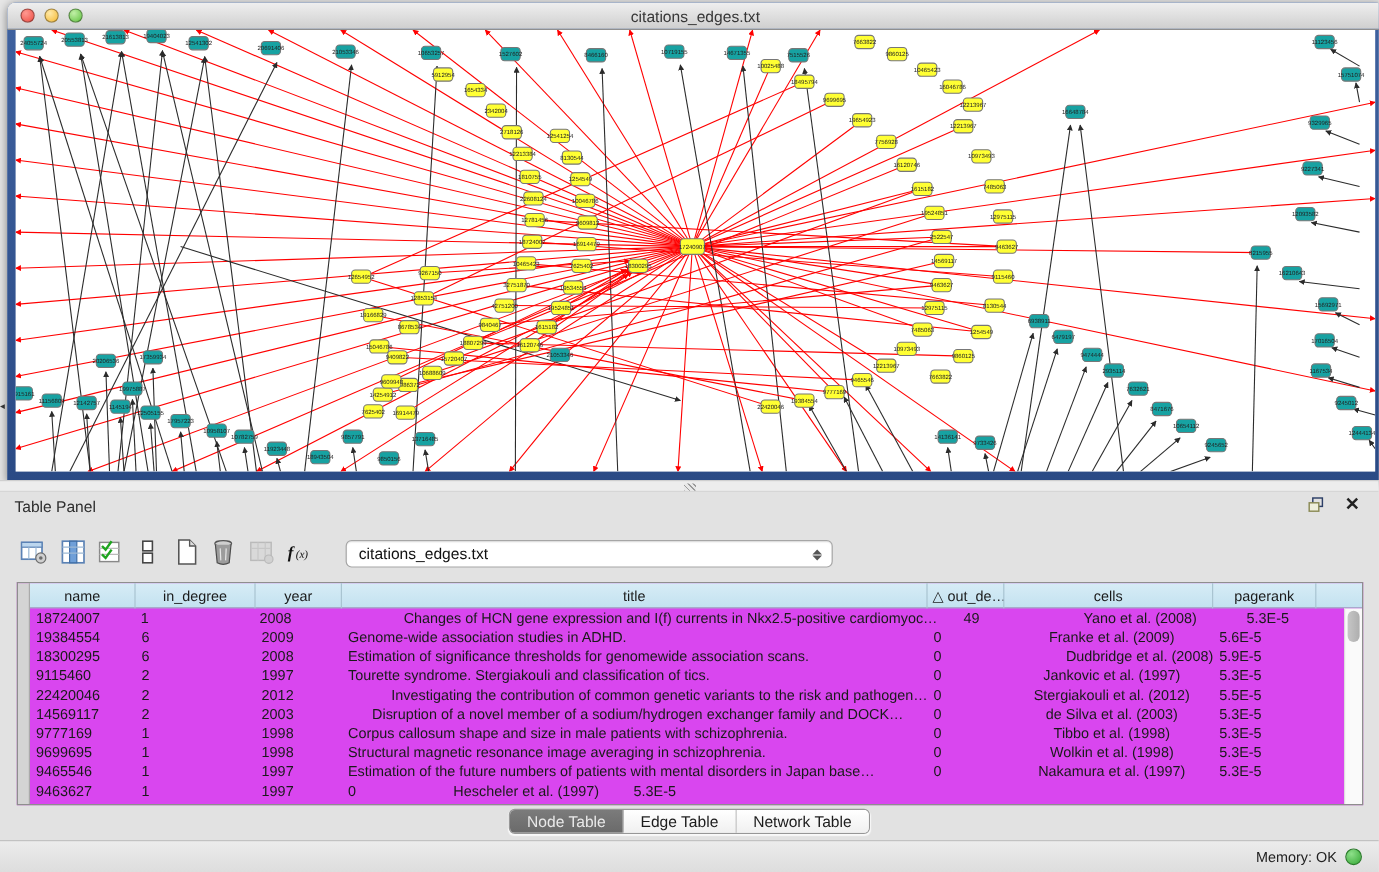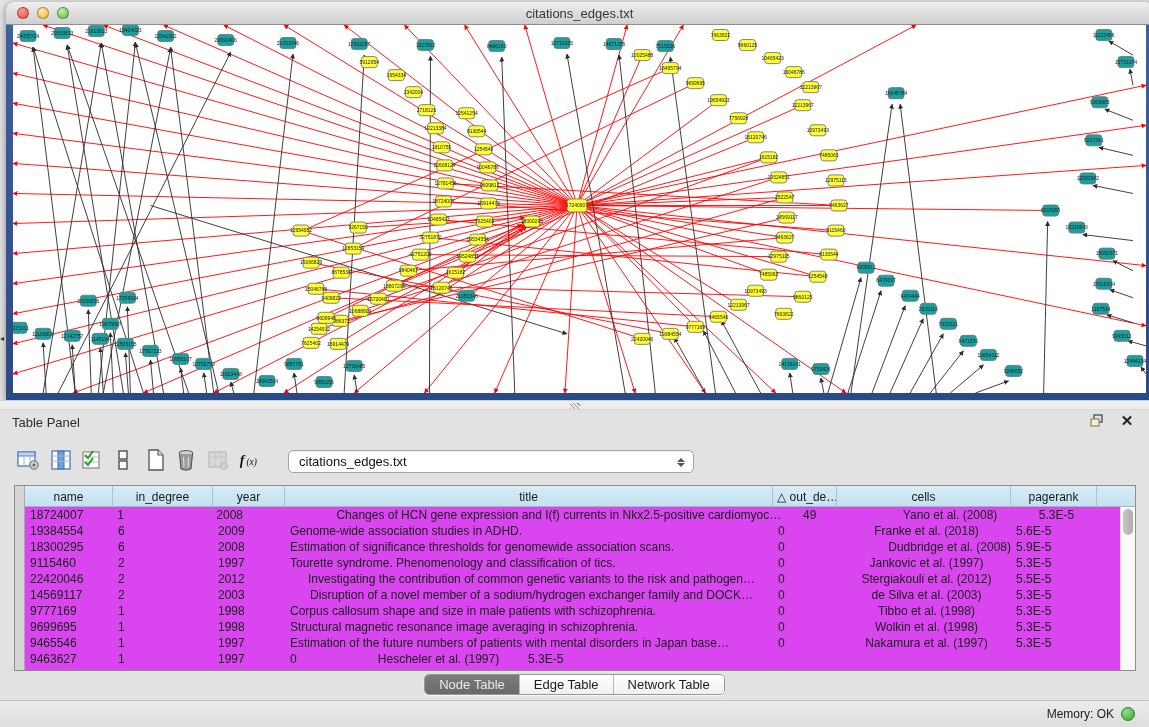--- a/index.html
+++ b/index.html
@@ -866,46 +866,46 @@
           <div class="td" style="width: 64px; text-align: left;">49</div>
           <div class="td" style="width: 174px; text-align: center;">Yano et al. (2008)</div>
           <div class="td" style="width: 86px; text-align: left;">5.3E-5</div>
         </div>
         <div class="tr">
           <div class="td" style="width: 88px; text-align: left;">19384554</div>
           <div class="td" style="width: 100px; text-align: left;">6</div>
           <div class="td" style="width: 72px; text-align: left;">2009</div>
           <div class="td" style="width: 488px; text-align: left;">Genome-wide association studies in ADHD.</div>
           <div class="td" style="width: 64px; text-align: left;">0</div>
-          <div class="td" style="width: 174px; text-align: center;">Franke et al. (2018)</div>
+          <div class="td" style="width: 174px; text-align: center;">Franke et al. (2009)</div>
           <div class="td" style="width: 86px; text-align: left;">5.6E-5</div>
         </div>
         <div class="tr">
           <div class="td" style="width: 88px; text-align: left;">18300295</div>
           <div class="td" style="width: 100px; text-align: left;">6</div>
           <div class="td" style="width: 72px; text-align: left;">2008</div>
           <div class="td" style="width: 488px; text-align: left;">Estimation of significance thresholds for genomewide association scans.</div>
           <div class="td" style="width: 64px; text-align: left;">0</div>
           <div class="td" style="width: 174px; text-align: right;">Dudbridge et al. (2008)</div>
           <div class="td" style="width: 86px; text-align: left;">5.9E-5</div>
         </div>
         <div class="tr">
           <div class="td" style="width: 88px; text-align: left;">9115460</div>
           <div class="td" style="width: 100px; text-align: left;">2</div>
           <div class="td" style="width: 72px; text-align: left;">1997</div>
-          <div class="td" style="width: 488px; text-align: left;">Tourette syndrome. Phenomenology and classification of tics.</div>
+          <div class="td" style="width: 488px; text-align: left;">Tourette syndrome. Stergiakouli and classification of tics.</div>
           <div class="td" style="width: 64px; text-align: left;">0</div>
           <div class="td" style="width: 174px; text-align: center;">Jankovic et al. (1997)</div>
           <div class="td" style="width: 86px; text-align: left;">5.3E-5</div>
         </div>
         <div class="tr">
           <div class="td" style="width: 88px; text-align: left;">22420046</div>
           <div class="td" style="width: 100px; text-align: left;">2</div>
           <div class="td" style="width: 72px; text-align: left;">2012</div>
-          <div class="td" style="width: 488px; text-align: center;">Investigating the contribution of common genetic variants to the risk and pathogen…</div>
+          <div class="td" style="width: 488px; text-align: right;">Investigating the contribution of common genetic variants to the risk and pathogen…</div>
           <div class="td" style="width: 64px; text-align: left;">0</div>
           <div class="td" style="width: 174px; text-align: center;">Stergiakouli et al. (2012)</div>
           <div class="td" style="width: 86px; text-align: left;">5.5E-5</div>
         </div>
         <div class="tr">
           <div class="td" style="width: 88px; text-align: left;">14569117</div>
           <div class="td" style="width: 100px; text-align: left;">2</div>
           <div class="td" style="width: 72px; text-align: left;">2003</div>
           <div class="td" style="width: 488px; text-align: center;">Disruption of a novel member of a sodium/hydrogen exchanger family and DOCK…</div>
           <div class="td" style="width: 64px; text-align: left;">0</div>

